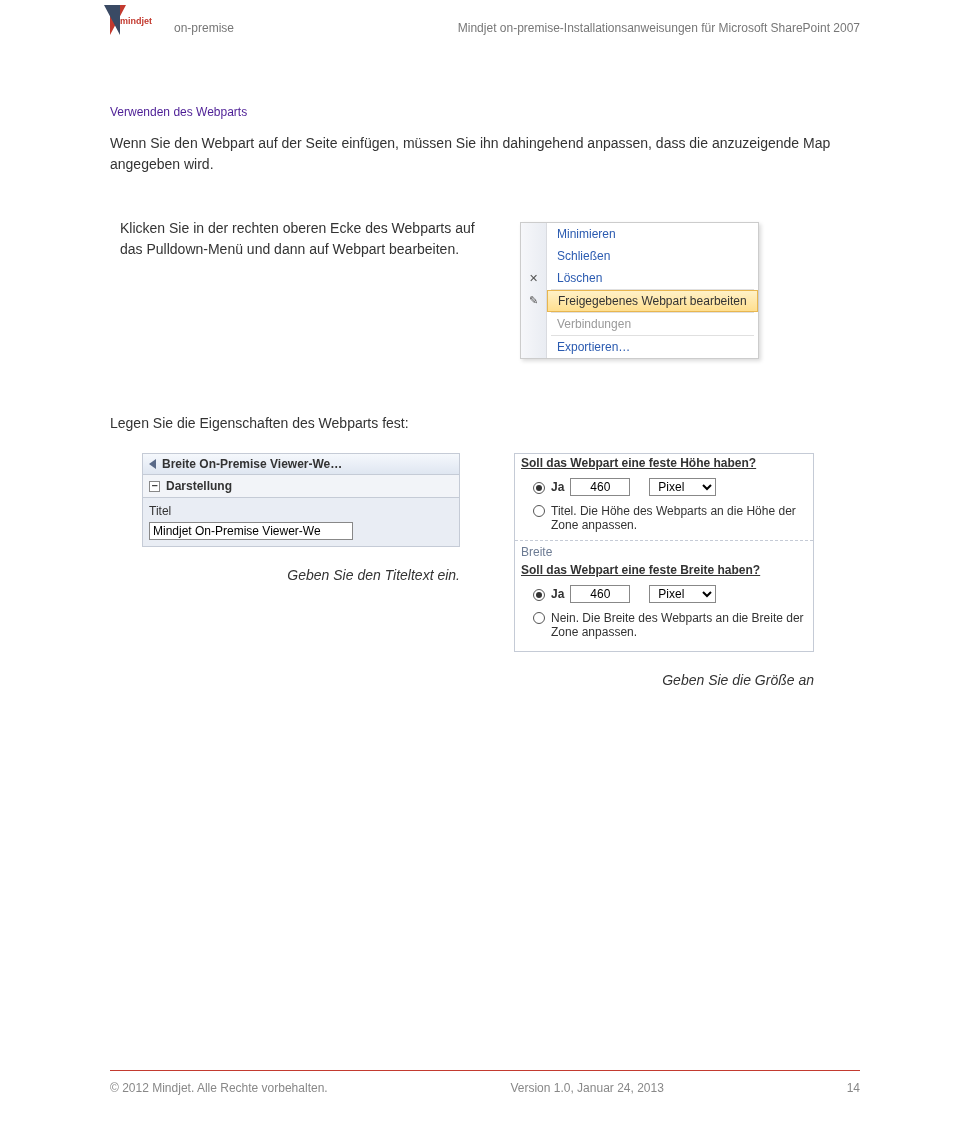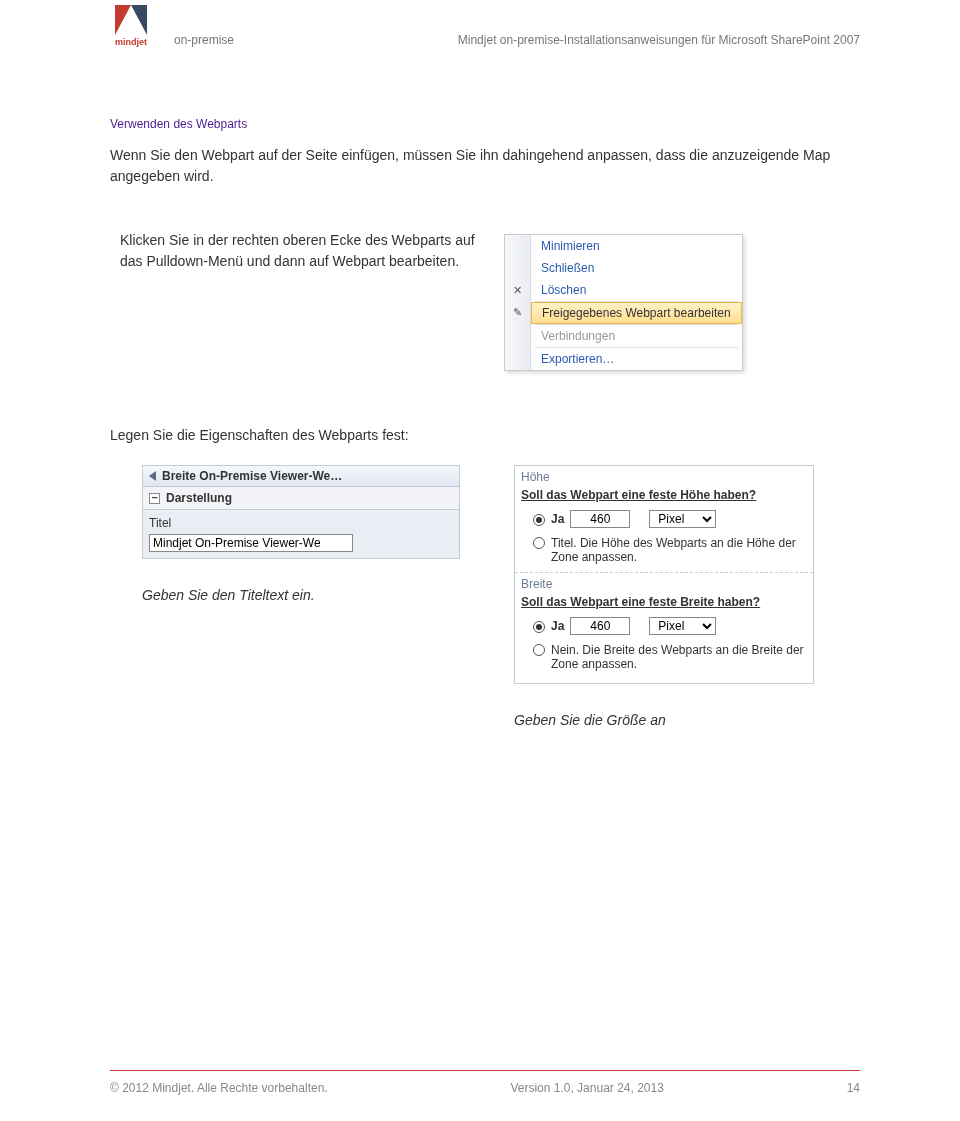--- a/index.html
+++ b/index.html
@@ -16,21 +16,21 @@
   }
   .header-row {
     display: flex;
     align-items: flex-end;
     gap: 14px;
     margin-bottom: 70px;
   }
   .logo {
     width: 42px;
     display: flex;
-    flex-direction: column;
+    flex-direction: row;
     align-items: center;
   }
   .logo-mark {
     position: relative;
     width: 32px;
     height: 30px;
   }
   .logo-mark .tri-l {
     position: absolute;
     left: 0; top: 0;
@@ -76,21 +76,21 @@
   .indent-text {
     font-size: 14px;
     color: #333;
     line-height: 1.5;
     margin-left: 10px;
     margin-bottom: 6px;
     max-width: 360px;
   }
   .row-split {
     display: flex;
-    gap: 24px;
+    gap: 40px;
     align-items: flex-start;
     margin-top: 43px;
   }
   
   .ctx-wrap {
     margin-top: 4px;
     border: 1px solid #ccc;
     box-shadow: 2px 2px 4px rgba(0,0,0,0.15);
   }
   .ctx-col {
@@ -178,22 +178,22 @@
     width: 204px;
     font-size:12px;
     padding:1px 3px;
     border:1px solid #888;
     background:#fff;
   }
   .darstpanel .lbl { margin-bottom:4px; color:#333; }
   .panel-caption {
     font-size:14px;
     font-style:italic;
-    text-align:left;
-    margin-top:28px;
+    text-align:right;
+    margin-top:20px;
   }
 
   
   .sizepanel {
     border:1px solid #c5cbd6;
     width: 300px;
     font-size:12px;
     background:#fff;
     padding-bottom:4px;
   }
@@ -333,21 +333,20 @@
         <div class="body">
           <div class="lbl">Titel</div>
           <input type="text" value="Mindjet On-Premise Viewer-We" style="">
         </div>
       </div>
       <div class="panel-caption">Geben Sie den Titeltext ein.</div>
     </div>
 
     <div class="panelcol">
       <div class="sizepanel">
-        <div class="group-label">Höhe</div>
         <div class="question">Soll das Webpart eine feste Höhe haben?</div>
         <div class="radiorow">
           <span class="circle sel"></span>
           <span class="lbl-ja">Ja</span>
           <input type="text" value="460" style="">
           <select>
             <option>Pixel</option>
           </select>
         </div>
         <div class="radio-no">

